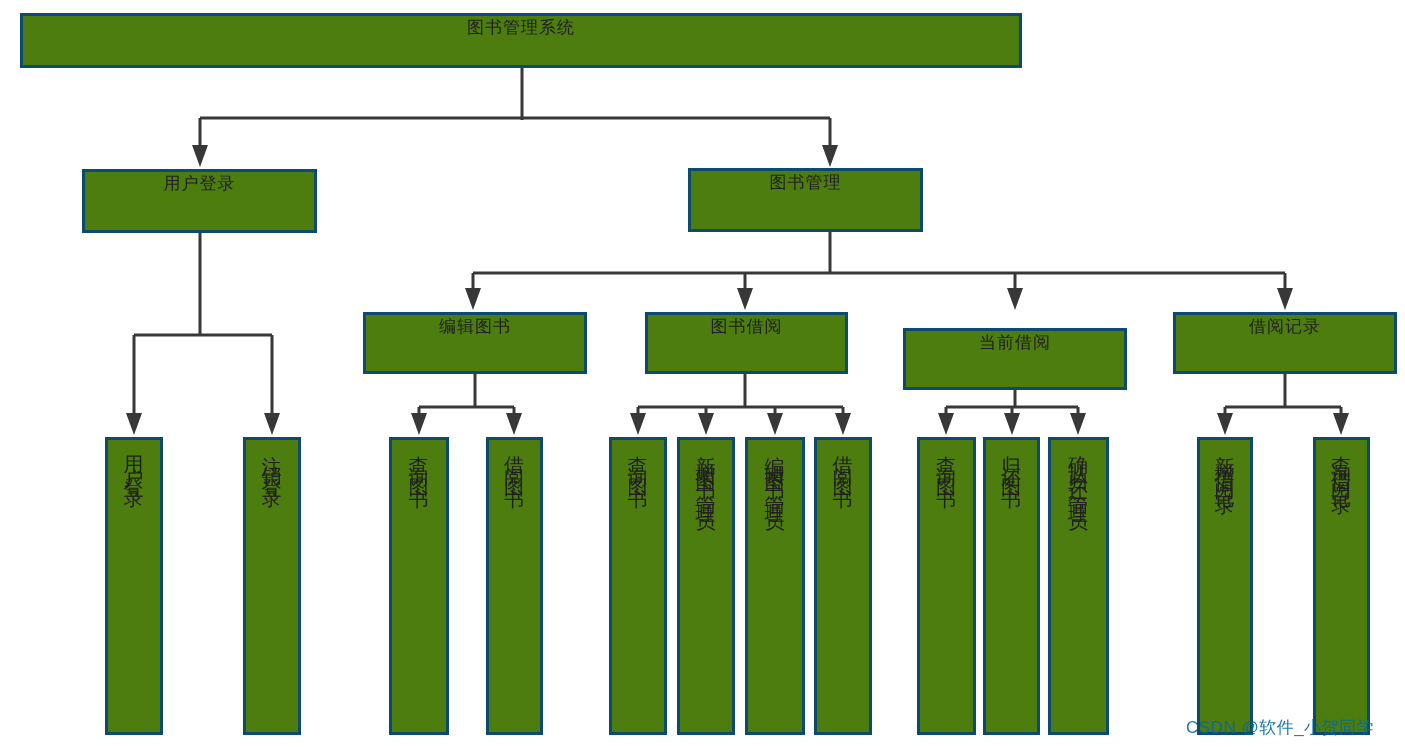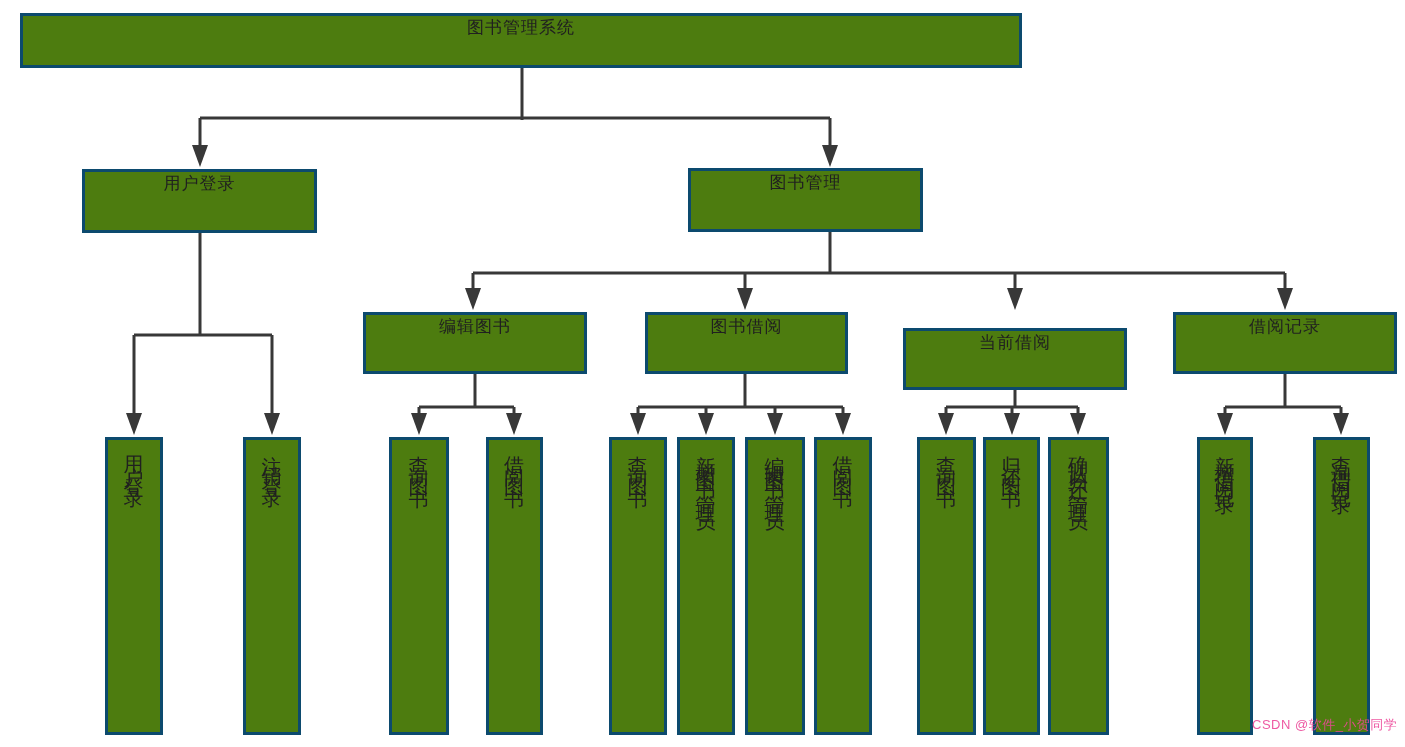--- a/index.html
+++ b/index.html
@@ -36,24 +36,24 @@
     writing-mode: vertical-rl;
     text-orientation: mixed;
     font-size: 20px;
     letter-spacing: 0.4em;
     line-height: 1;
     white-space: nowrap;
   }
   .vnode.short .vlabel { letter-spacing: 0.55em; }
   .watermark {
     position: absolute;
-    left: 1252px; top: 716px;
+    left: 1186px; top: 716px;
     z-index: 3;
-    font-size: 13px;
-    color: #ec4899;
+    font-size: 17px;
+    color: #0369a1;
     opacity: 0.9;
     letter-spacing: 0.5px;
     white-space: nowrap;
   }
 </style>
 </head>
 <body>
 
 <svg id="connectors" viewBox="0 0 1405 747" xmlns="http://www.w3.org/2000/svg">
   <g stroke="#383838" stroke-width="3" fill="none">

